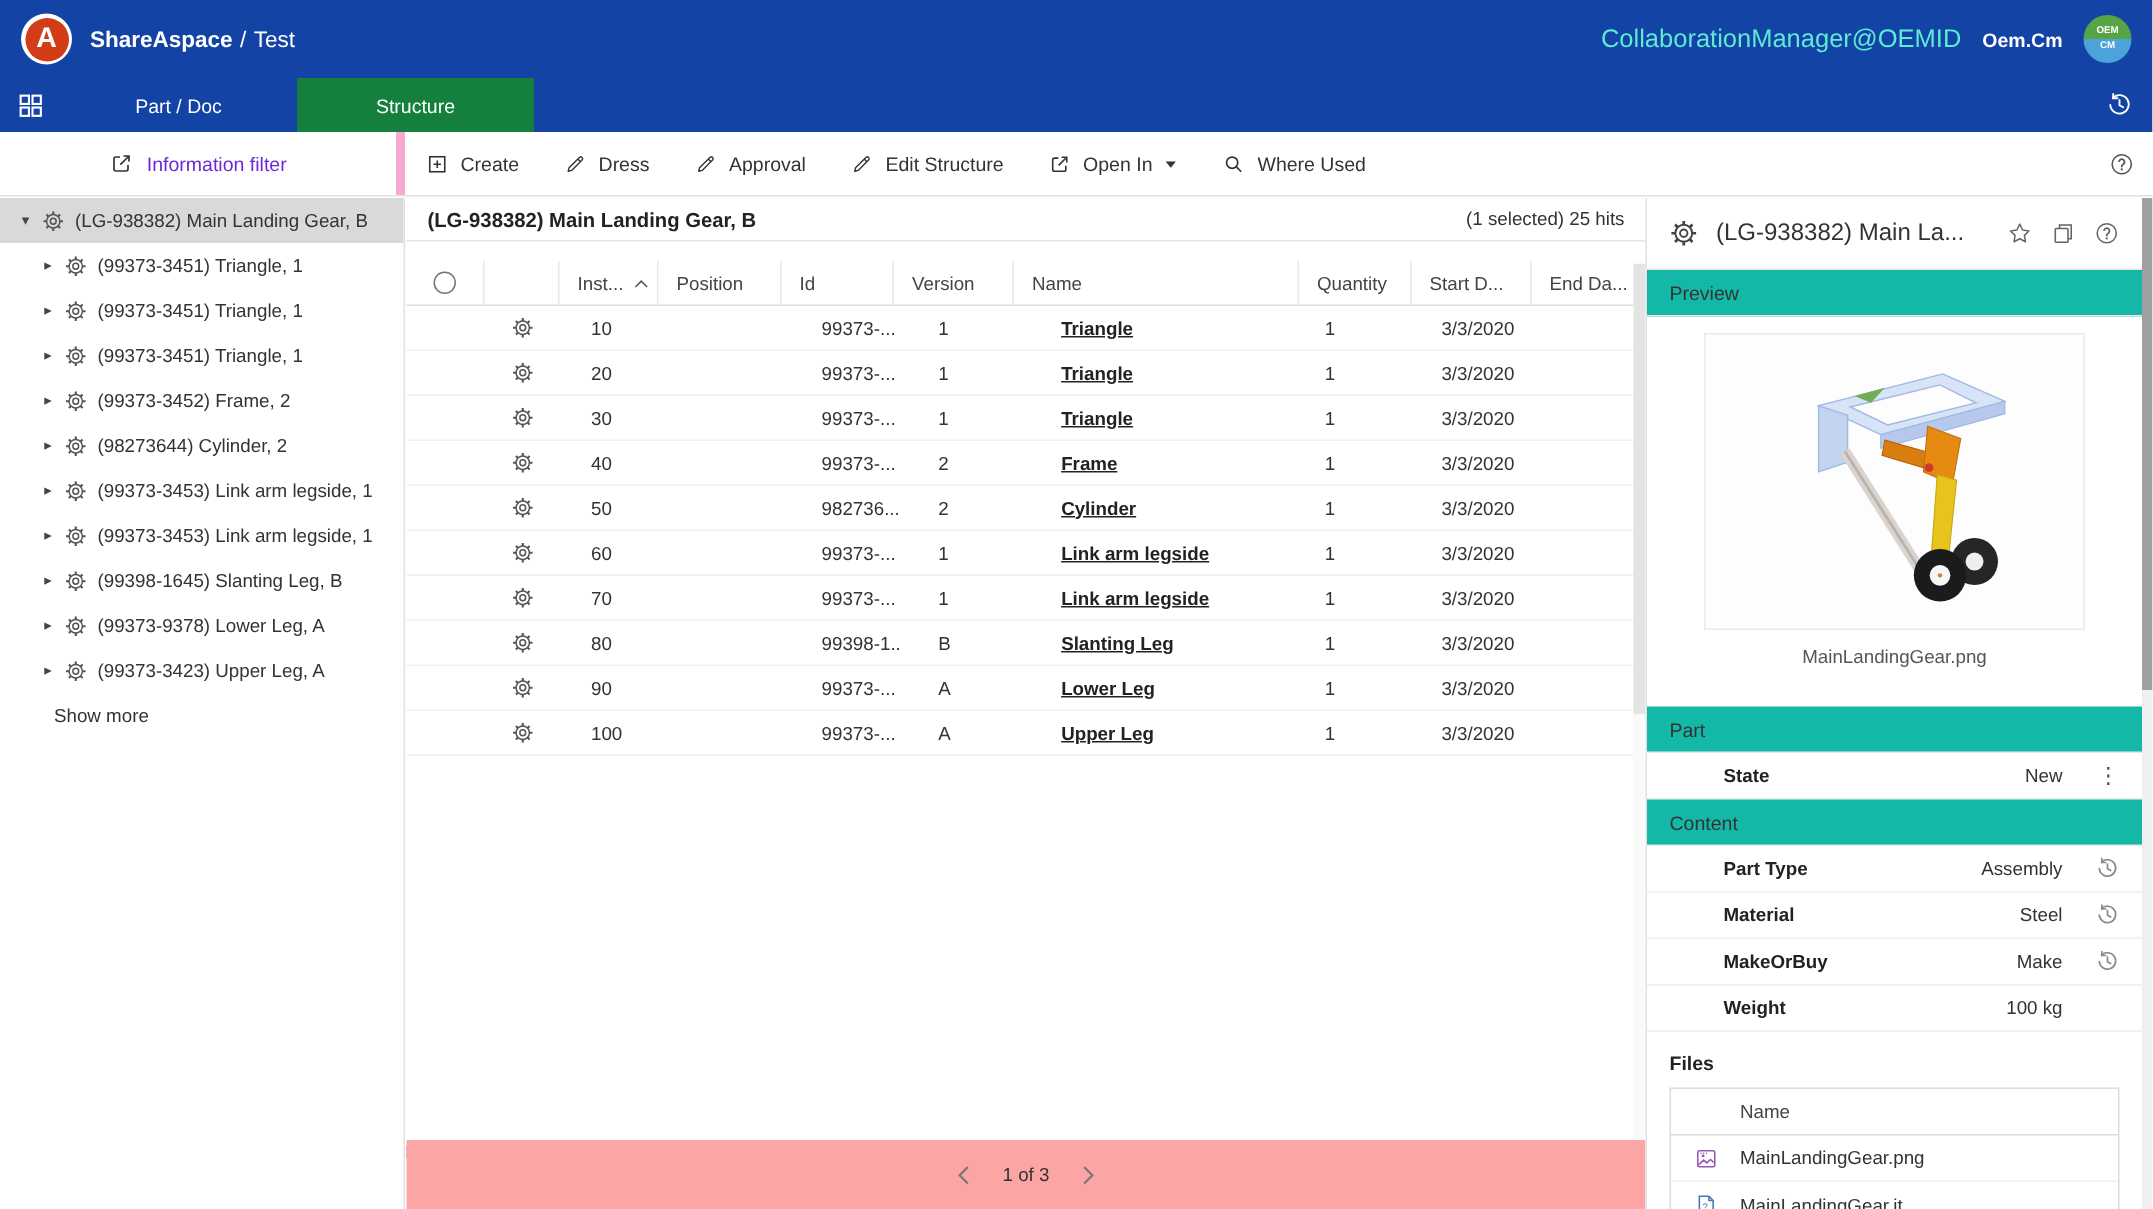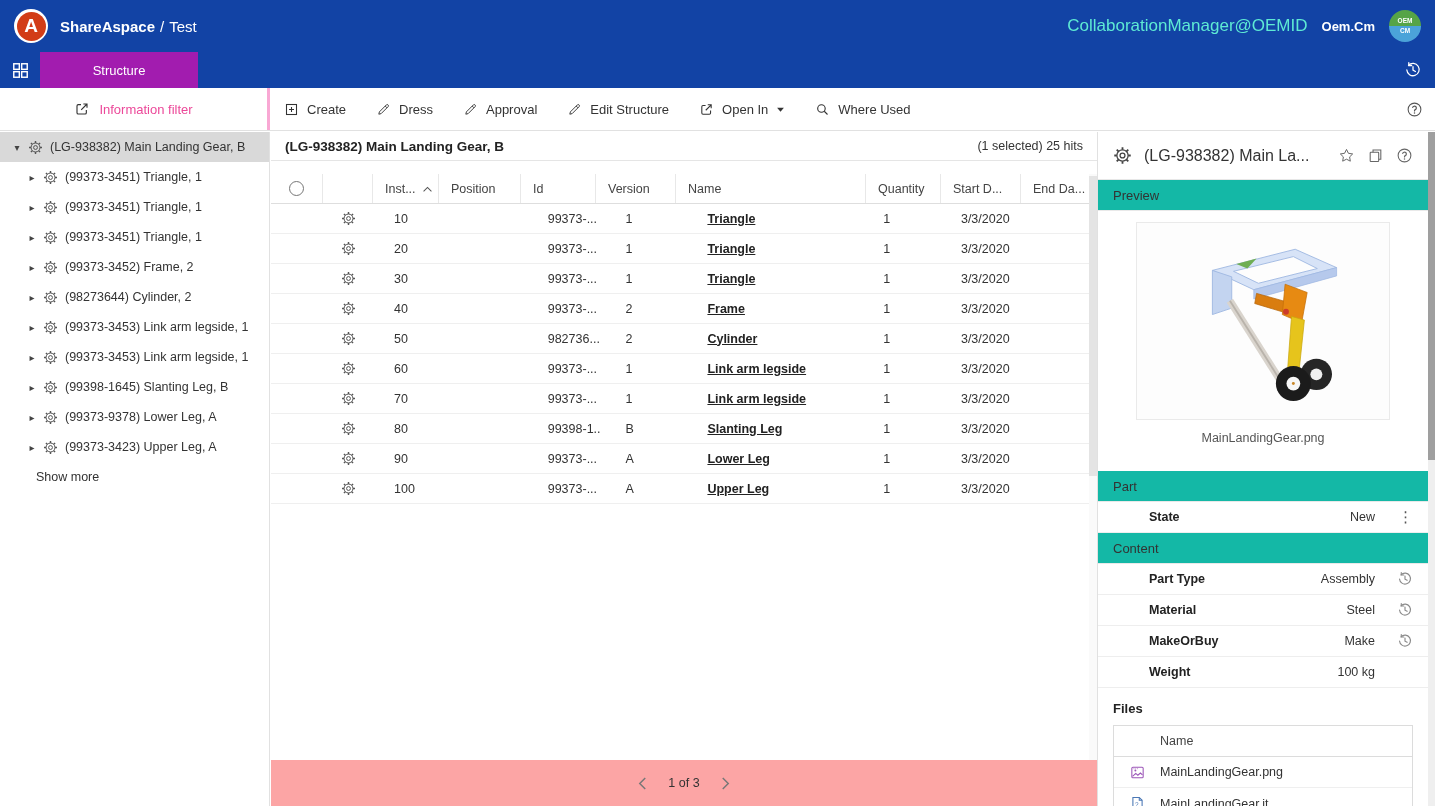--- a/index.html
+++ b/index.html
@@ -17,27 +17,27 @@
   .user-id { color:#5eead4; font-size:17px; }
   .user-name { color:#fff; font-size:13px; font-weight:bold; }
   .avatar { width:32px; height:32px; border-radius:50%; background:linear-gradient(#56A446 0 50%, #4BA3D9 50% 100%); display:flex; flex-direction:column; align-items:center; justify-content:center; line-height:1; }
   .avatar span { color:#fff; font-size:6.5px; font-weight:bold; }
   .avatar span+span { margin-top:3px; }
 
   
   .tab-bar { position:absolute; top:52px; left:0; right:0; height:36px; background:#1243A5; display:flex; align-items:stretch; }
   .grid-btn { width:40px; display:flex; align-items:center; justify-content:center; color:#fff; cursor:pointer; }
   .tab { width:158px; display:flex; align-items:center; justify-content:center; color:#fff; font-size:13px; cursor:pointer; }
-  .tab.active { background:#a21caf; }
+  .tab.active { background:#15803d; }
   .tabbar-spacer { flex:1; }
   .history-btn { width:44px; display:flex; align-items:center; justify-content:center; color:#fff; cursor:pointer; }
 
   
   .toolbar-row { position:absolute; top:88px; left:0; right:0; height:43px; background:#fff; border-bottom:1px solid #e1e1e1; display:flex; align-items:center; }
-  .info-filter { width:270px; height:100%; border-right:3px solid #f9a8d4; display:flex; align-items:center; justify-content:center; gap:9px; font-size:13px; color:#ec4899; cursor:pointer; }
+  .info-filter { width:270px; height:100%; border-right:6px solid #f9a8d4; display:flex; align-items:center; justify-content:center; gap:9px; font-size:13px; color:#6d28d9; cursor:pointer; }
   .toolbar { display:flex; align-items:center; gap:30px; padding-left:14px; }
   .tool-btn { display:flex; align-items:center; gap:8px; background:none; border:none; font-family:inherit; font-size:13px; color:#333; cursor:pointer; }
   .help-btn { margin-left:auto; margin-right:12px; color:#555; display:flex; cursor:pointer; }
 
   
   .sidebar { position:absolute; top:132px; left:0; width:270px; bottom:0; border-right:1px solid #e1e1e1; background:#fff; overflow:hidden; }
   .tree-item { height:30px; display:flex; align-items:center; font-size:12.5px; color:#333; cursor:pointer; }
   .tree-item.selected { background:#d9d9d9; }
   .tree-arrow { width:14px; text-align:center; font-size:10px; color:#444; margin-right:4px; }
   .gear-sm { width:15px; height:15px; color:#555; flex:none; }
@@ -214,20 +214,21 @@
     </div>
   </div>
 </div>
 
 <div class="tab-bar">
   <div class="grid-btn">
       <svg class="ic" width="19" height="19">
         <use href="#grid"></use>
       </svg>
     </div>
+  <div class="tab">Part / Doc</div>
   <div class="tab active">Structure</div>
   <div class="tabbar-spacer"></div>
   <div class="history-btn">
       <svg class="ic" width="18" height="18">
         <use href="#history"></use>
       </svg>
     </div>
 </div>
 
 <div class="toolbar-row">

